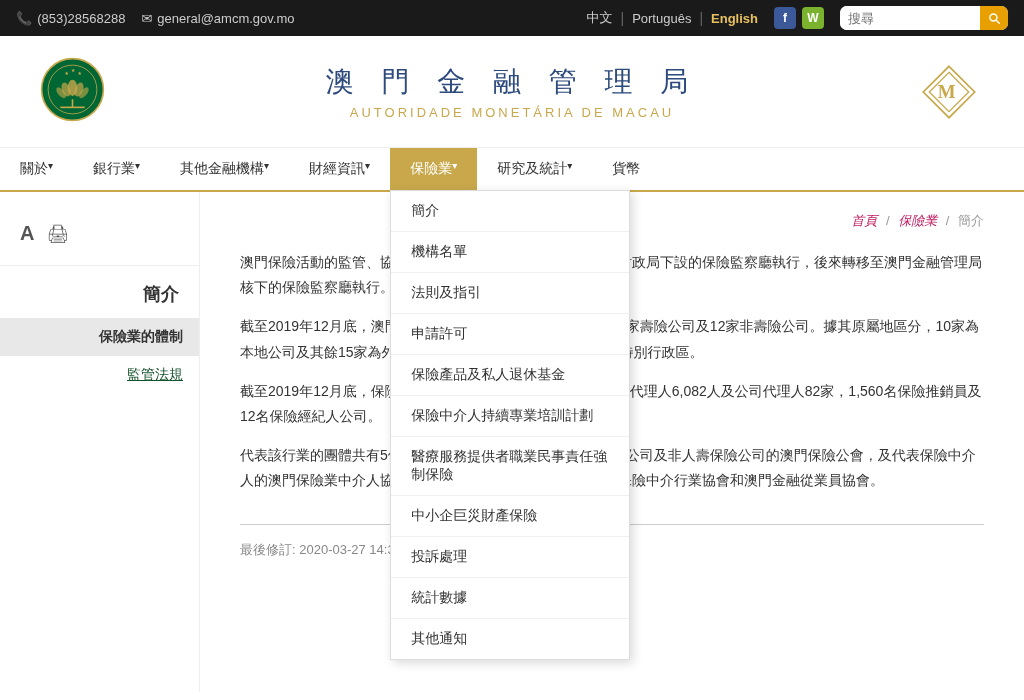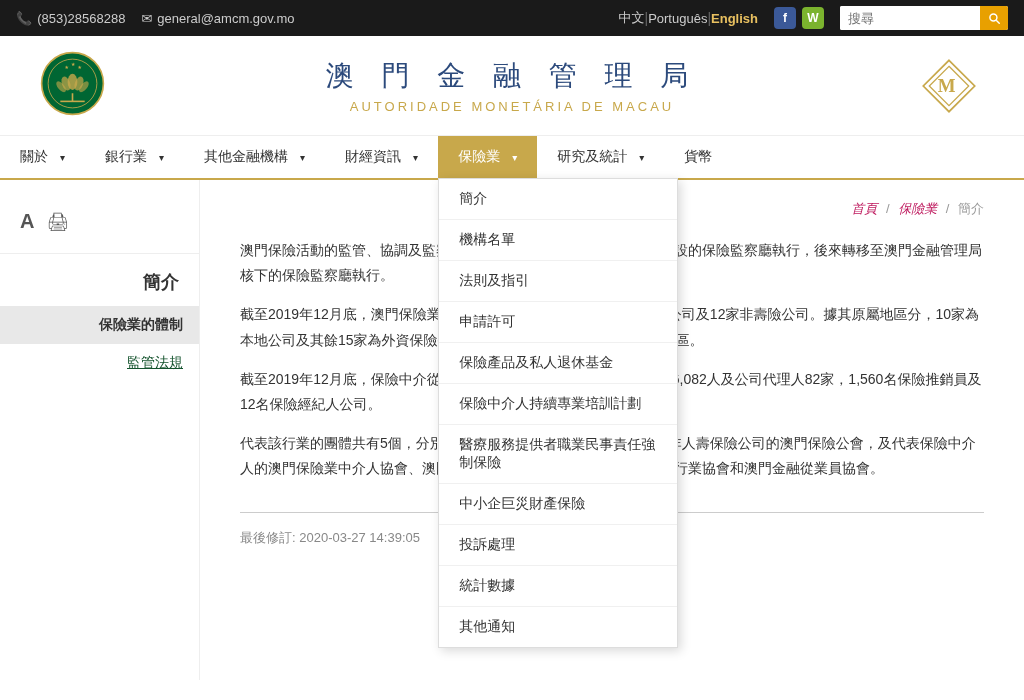--- a/index.html
+++ b/index.html
@@ -10,41 +10,41 @@
       background: #1a1a1a;
       color: #ccc;
       display: flex;
       align-items: center;
       padding: 6px 16px;
       gap: 16px;
       height: 36px;
     }
     .top-bar-left { display: flex; align-items: center; gap: 16px; flex: 1; }
     .top-bar-phone, .top-bar-email { color: #ccc; font-size: 13px; display: flex; align-items: center; gap: 5px; }
-    .top-bar-lang { display: flex; align-items: center; margin-left: auto; }
+    .top-bar-lang { display: flex; align-items: center; gap: 8px; margin-left: auto; }
     .top-bar-lang a { color: #ccc; text-decoration: none; font-size: 13px; }
     .top-bar-lang .sep { color: #666; }
     .top-bar-social { display: flex; gap: 6px; align-items: center; }
     .social-icon { width: 22px; height: 22px; border-radius: 4px; display: flex; align-items: center; justify-content: center; font-size: 12px; font-weight: bold; }
     .social-fb { background: #3b5998; color: white; }
     .social-wc { background: #7bb32e; color: white; }
-    .top-bar-search { display: flex; align-items: center; background: #fff; border-radius: 2px; overflow: hidden; height: 24px; }
+    .top-bar-search { display: flex; align-items: center; background: #fff; border-radius: 7px; overflow: hidden; height: 24px; }
     .top-bar-search input { border: none; outline: none; padding: 0 8px; font-size: 13px; width: 140px; height: 100%; }
     .top-bar-search button { background: #e8a000; border: none; cursor: pointer; height: 100%; width: 28px; display: flex; align-items: center; justify-content: center; }
     .search-icon-svg { width: 14px; height: 14px; fill: white; }
 
     
     .header {
       background: #fff;
       display: flex;
       align-items: center;
       justify-content: space-between;
       padding: 12px 40px;
       border-bottom: 1px solid #eee;
-      height: 100px;
+      height: 112px;
     }
     .logo-left { width: 70px; height: 70px; }
     .header-center { text-align: center; }
     .header-title-zh { font-size: 28px; color: #2c4a7c; letter-spacing: 10px; font-weight: normal; }
     .header-title-pt { font-size: 13px; color: #c8a84b; letter-spacing: 3px; margin-top: 4px; }
     .logo-right { width: 70px; height: 70px; display: flex; align-items: center; justify-content: center; }
 
     
     .main-nav {
       background: #fff;
@@ -52,22 +52,22 @@
       display: flex;
       align-items: stretch;
       position: relative;
     }
     .nav-item {
       padding: 12px 20px;
       cursor: pointer;
       font-size: 14px;
       color: #333;
       display: flex;
-      align-items: center;
-      gap: 12px;
+      align-items: flex-start;
+      gap: 0;
       white-space: nowrap;
       position: relative;
     }
     .nav-item.active { background: #c8a84b; color: #fff; }
     .nav-arrow { font-size: 10px; color: inherit; }
 
     
     .content-wrapper {
       display: flex;
       min-height: 500px;

